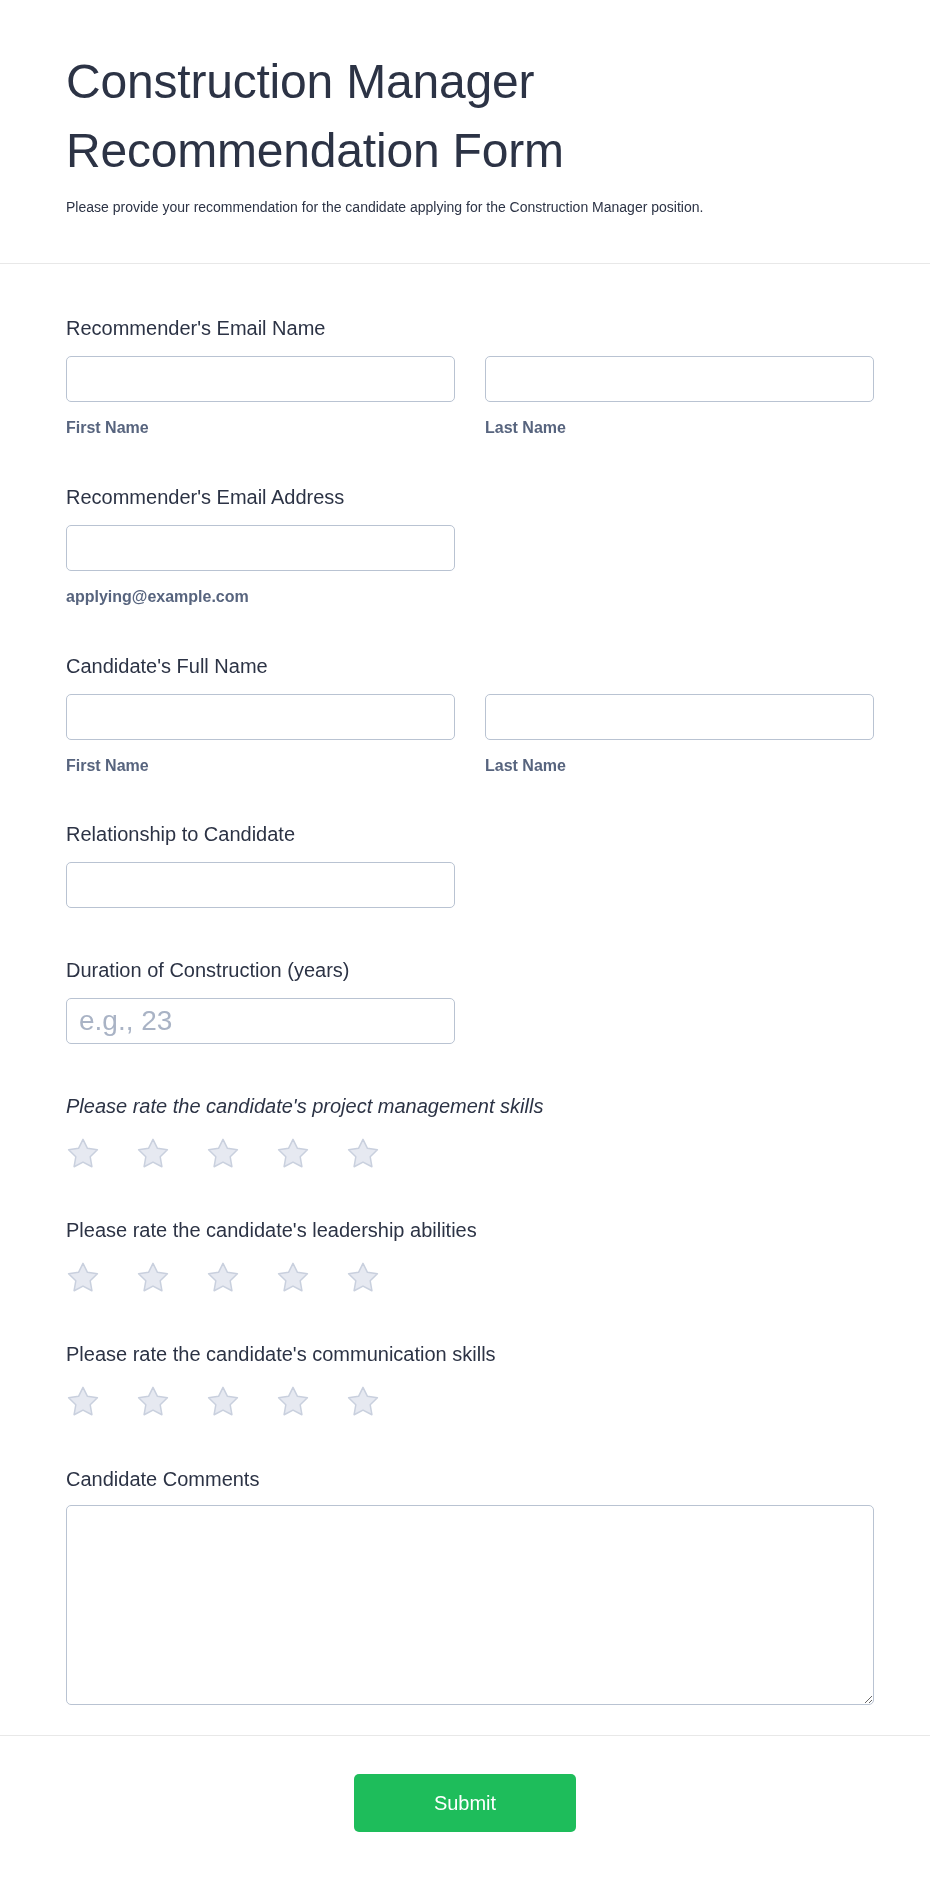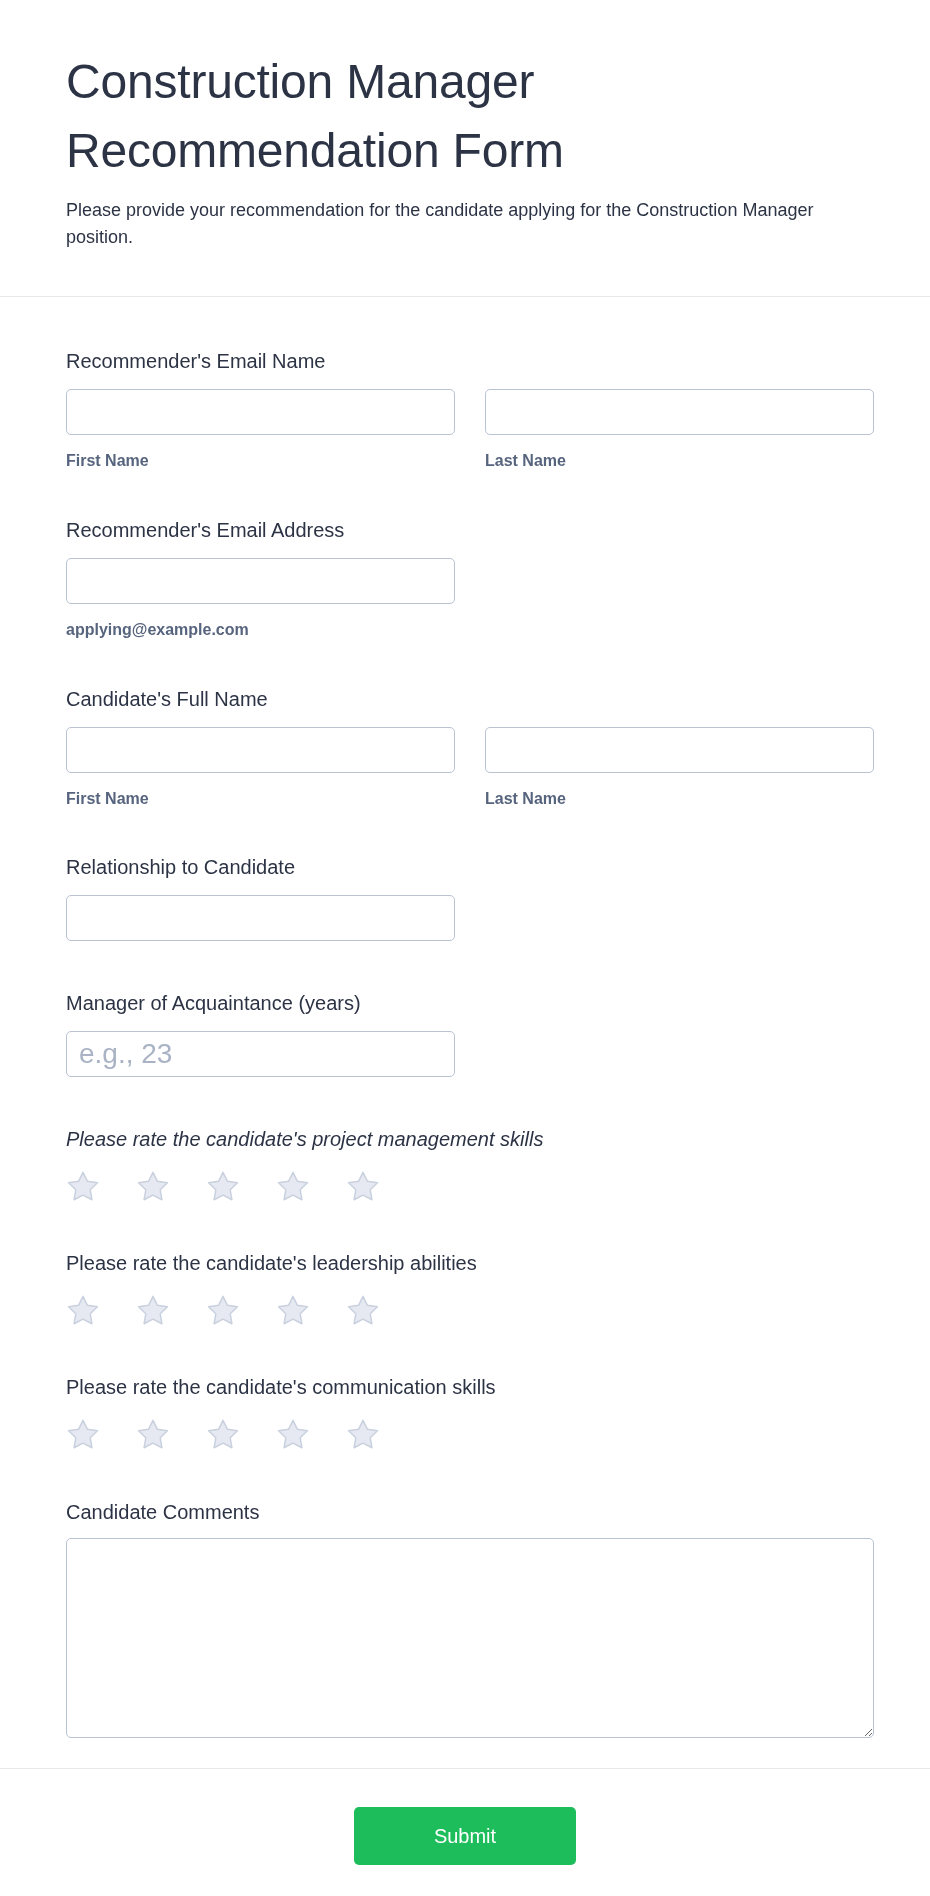--- a/index.html
+++ b/index.html
@@ -18,21 +18,21 @@
   .form-title {
     font-size: 48px;
     font-weight: 400;
     line-height: 1.43;
     color: #2c3345;
     max-width: 820px;
     letter-spacing: -0.2px;
   }
   .form-subtitle {
     margin-top: 12px;
-    font-size: 18px;
+    font-size: 14px;
     line-height: 1.5;
     color: #2c3345;
     max-width: 810px;
   }
   
   .form-body { padding: 0 56px 0 66px; }
   .field { }
   .field-label {
     display: block;
     font-size: 20px;
@@ -179,21 +179,21 @@
 
   <section class="field f-relationship">
     <label class="field-label">Relationship to Candidate</label>
     <div class="input-row">
       <input type="text" class="text-input" value="" style="">
       <span></span>
     </div>
   </section>
 
   <section class="field f-duration">
-    <label class="field-label">Manager of Acquaintance (years)</label>
+    <label class="field-label">Duration of Construction (years)</label>
     <div class="input-row">
       <input type="text" class="text-input" placeholder="e.g., 23" style="">
       <span></span>
     </div>
   </section>
 
   <section class="field f-rating-project">
     <label class="field-label">Please rate the candidate's project management skills</label>
     <div class="stars-row">
         <svg viewBox="0 0 24 24" class="star">

